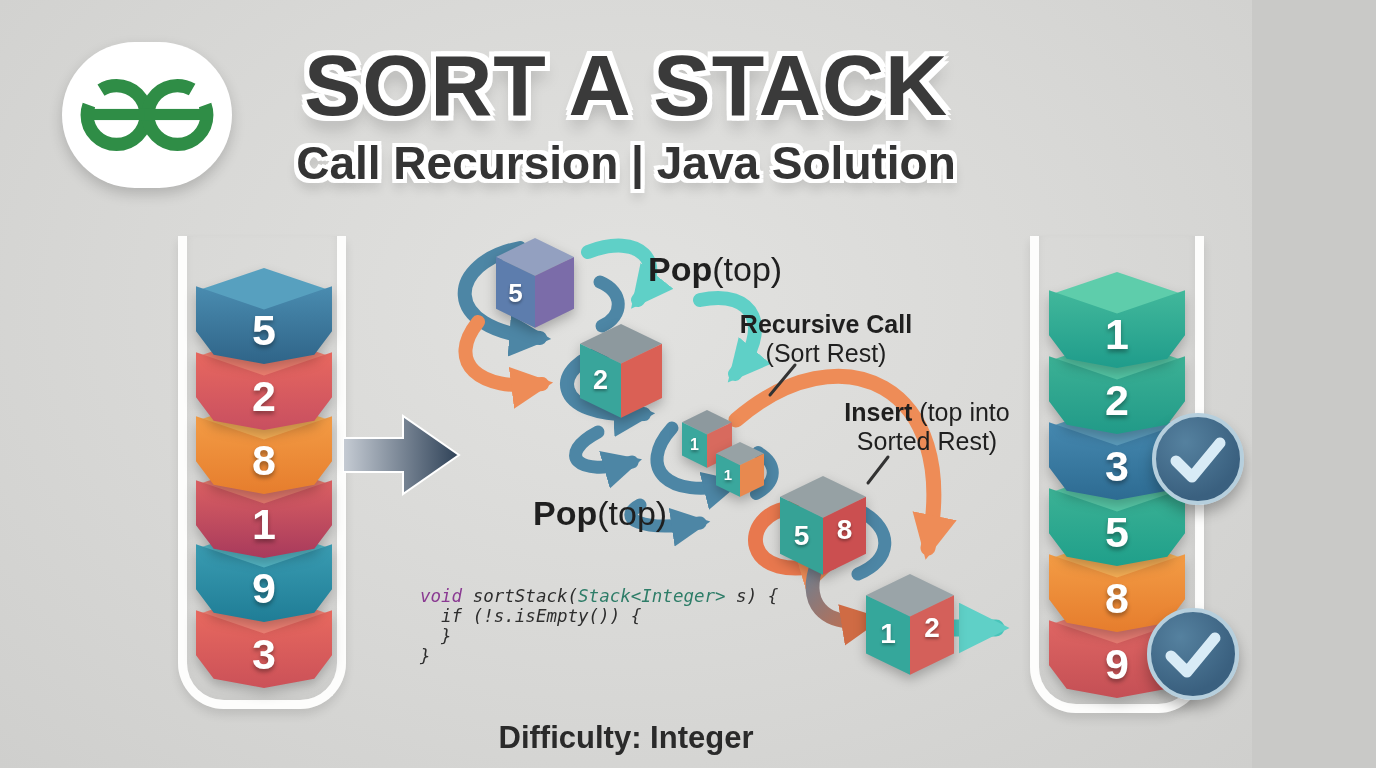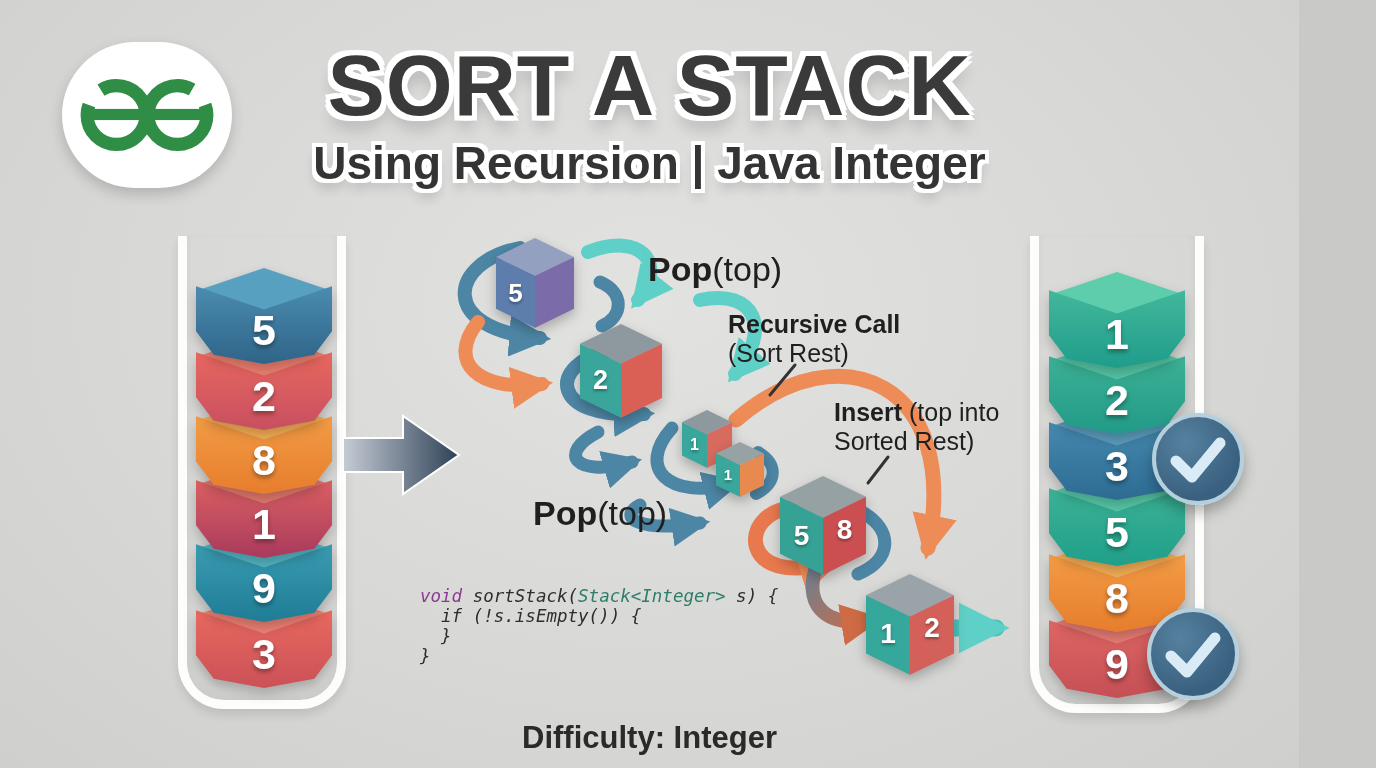--- a/index.html
+++ b/index.html
@@ -1,18 +1,18 @@
 <!DOCTYPE html>
 <html><head>
 <meta charset="utf-8">
 <style>
   html,body{margin:0;padding:0;}
   body{background:#c9c9c7;font-family:"Liberation Sans",sans-serif;}
   .canvas{position:relative;width:1252px;height:768px;overflow:hidden;
-    background:radial-gradient(ellipse at 50% 40%, #e2e2e0 0%, #d8d8d6 55%, #cfcfcd 100%);padding-left:47px;}
+    background:radial-gradient(ellipse at 50% 40%, #e2e2e0 0%, #d8d8d6 55%, #cfcfcd 100%);}
 
   
   .logo-pill{position:absolute;left:62px;top:42px;width:170px;height:146px;background:#fff;
     border-radius:76px;box-shadow:0 6px 14px rgba(0,0,0,.18);display:flex;align-items:center;justify-content:center;}
   .title{position:absolute;left:0;right:0;top:36px;text-align:center;font-weight:bold;
     font-size:86px;letter-spacing:1px;color:#3a3a3a;
     text-shadow:-5px -5px 0 #fff,5px -5px 0 #fff,-5px 5px 0 #fff,5px 5px 0 #fff,
       0 -5px 0 #fff,0 5px 0 #fff,-5px 0 0 #fff,5px 0 0 #fff,0 12px 16px rgba(0,0,0,.22);}
   .subtitle{position:absolute;left:0;right:0;top:136px;text-align:center;font-weight:bold;
     font-size:46px;color:#343434;
@@ -60,21 +60,21 @@
   .cube .c-right{position:absolute;right:0;top:21%;width:50.5%;height:79%;
     clip-path:polygon(0 27%,100% 0,100% 73%,0 100%);}
   .cube .c-num{position:absolute;color:#fff;font-weight:bold;text-align:center;width:50%;
     text-shadow:0 2px 3px rgba(0,0,0,.35);}
   .cube .num-l{left:0;top:44%;}
   .cube .num-r{right:0;top:38%;}
 
   
   .flabel{position:absolute;color:#1f1f1f;font-size:34px;white-space:nowrap;}
   .flabel b{font-weight:bold;}
-  .flabel.center{text-align:left;white-space:normal;}
+  .flabel.center{text-align:center;white-space:normal;}
 
   
   .codeblock{position:absolute;left:420px;top:586px;}
   .code-line{white-space:pre;font-family:"DejaVu Sans Mono",monospace;font-size:17.5px;
     line-height:20px;color:#2e2e2e;font-style:italic;}
   .ind1{padding-left:2ch}.ind2{padding-left:4ch}
   .kw{color:#8a3a92}.kw2{color:#a04468}.tp{color:#2e7d68}
 
   .difficulty{position:absolute;left:0;right:0;top:720px;text-align:center;
     font-size:31px;font-weight:bold;color:#2a2a2a;}
@@ -93,21 +93,21 @@
   <div class="logo-pill">
     <svg width="142" height="106" viewBox="0 0 140 104">
       <circle cx="40" cy="52" r="29" fill="none" stroke="#2f8d46" stroke-width="13" pathLength="360" stroke-dasharray="200 38 122"></circle>
       <circle cx="100" cy="52" r="29" fill="none" stroke="#2f8d46" stroke-width="13" pathLength="360" stroke-dasharray="300 40 20"></circle>
       <rect x="6" y="46" width="66" height="11" fill="#2f8d46"></rect>
       <rect x="68" y="46" width="66" height="11" fill="#2f8d46"></rect>
     </svg>
   </div>
 
   <div class="title">SORT A STACK</div>
-  <div class="subtitle">Using Recursion | Java Integer</div>
+  <div class="subtitle">Call Recursion | Java Solution</div>
 
   <div class="tube left"></div>
   <div class="stackgroup">
     <div class="sblock l0" style="left:196px;top:268px">
       <div class="b-top"></div>
         <div class="b-front"></div>
       <div class="b-num">5</div>
     </div>
     <div class="sblock l1" style="left:196px;top:334px">
       <div class="b-top"></div>

